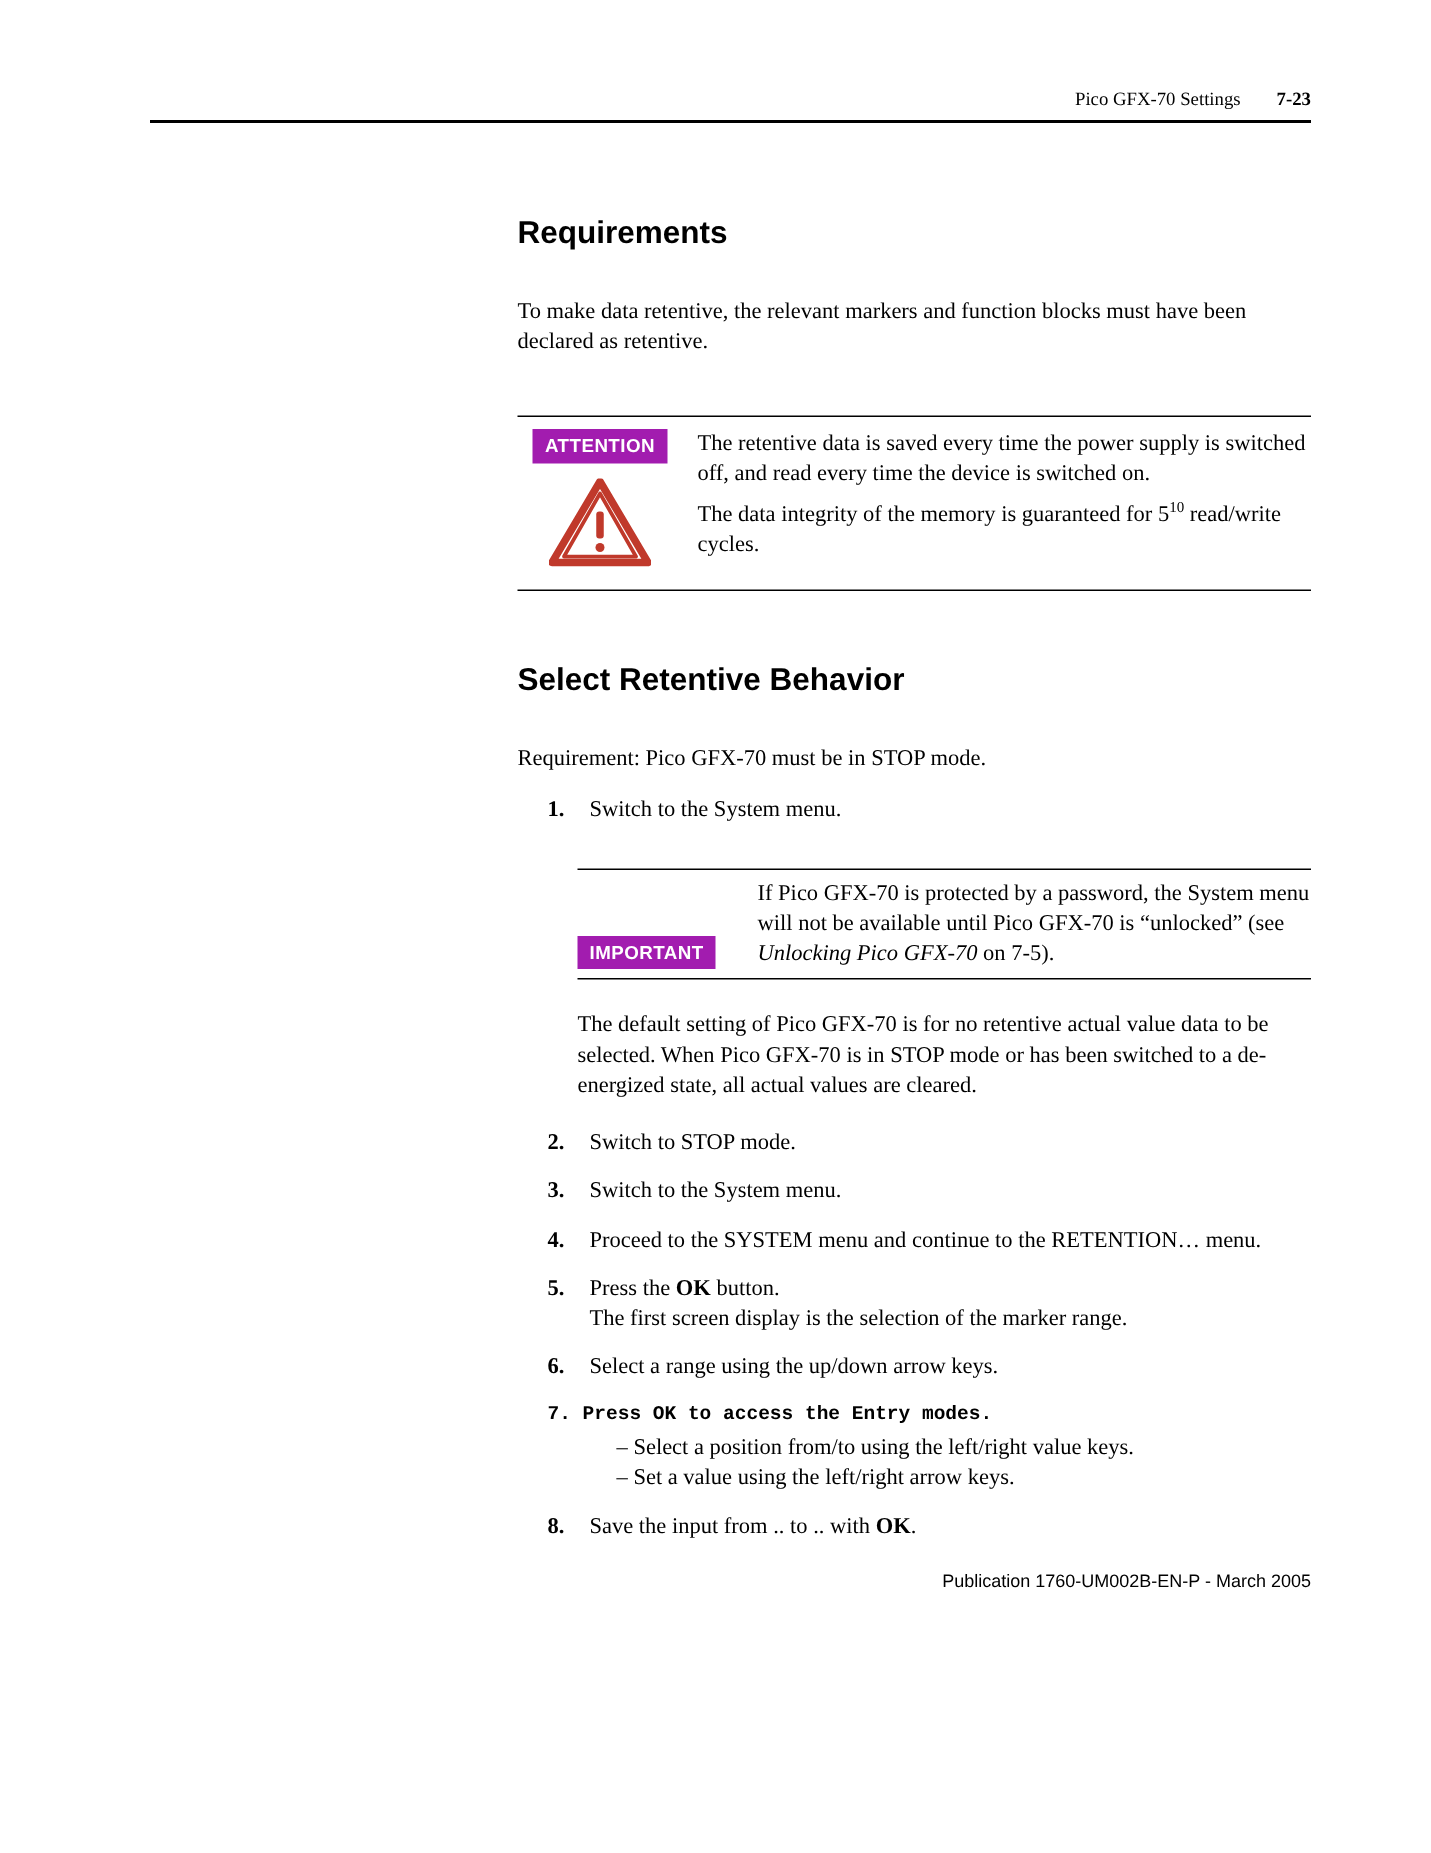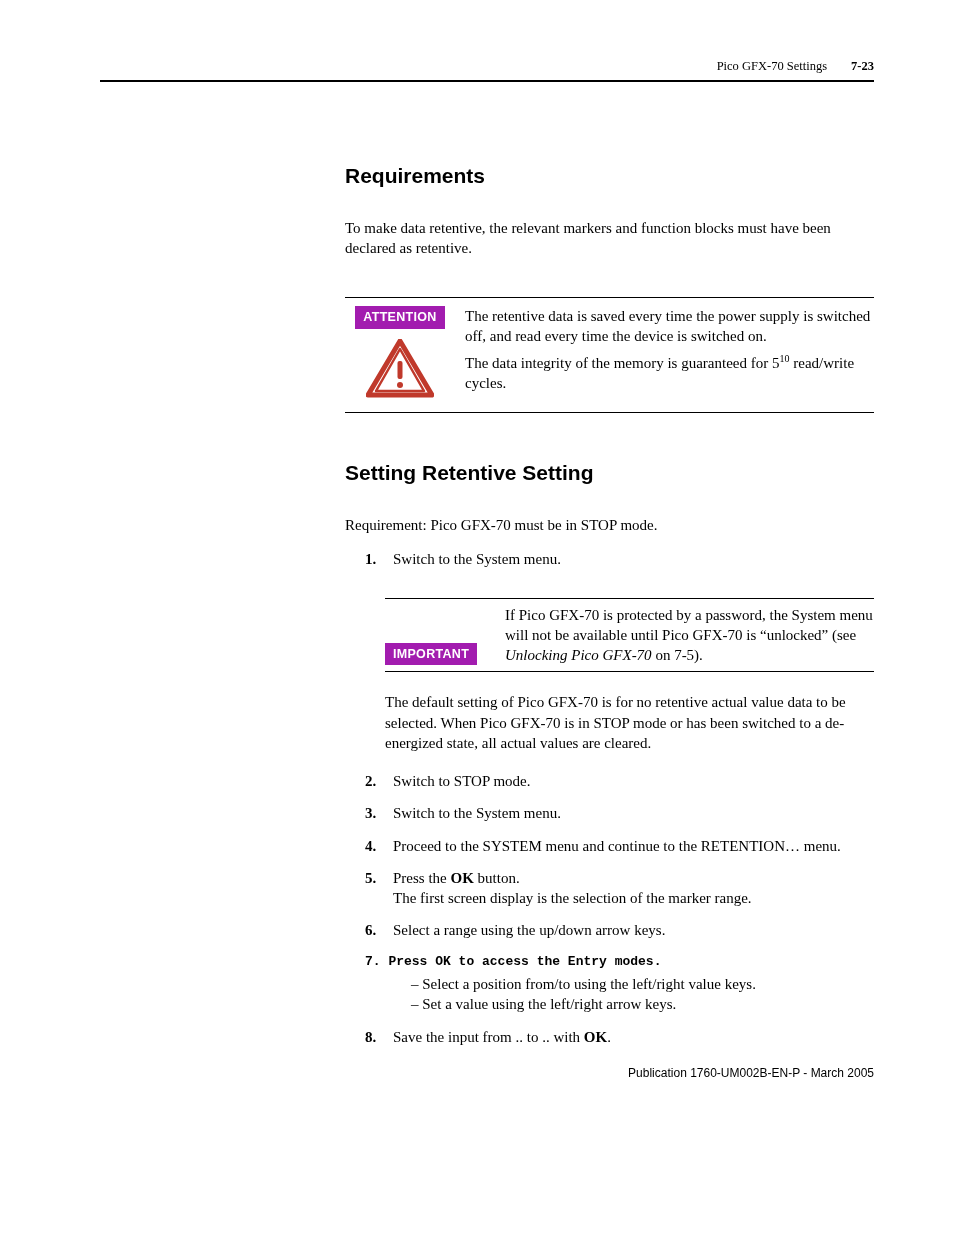--- a/index.html
+++ b/index.html
@@ -18,21 +18,21 @@
   .page {
     padding: 58px 80px 40px 100px;
     position: relative;
   }
   .header-line {
     display: flex;
     justify-content: flex-end;
     font-size: 12.5px;
     padding-bottom: 5px;
     border-bottom: 2px solid #000;
-    margin-bottom: 80px;
+    margin-bottom: 60px;
   }
   .header-line .title { margin-right: 24px; }
   .header-line .pagenum { font-weight: bold; }
   .content-col {
     margin-left: 245px;
   }
   h2 {
     font-family: Arial, Helvetica, sans-serif;
     font-weight: bold;
     font-size: 21px;
@@ -142,21 +142,21 @@
         </svg>
       </div>
       <div class="attention-right">
         <p>The retentive data is saved every time the power supply is switched off, and read every time the device is switched on.</p>
         <p>
           <span>The data integrity of the memory is guaranteed for 5</span><span class="sup">10</span><span> read/write cycles.</span>
         </p>
       </div>
     </div>
 
-    <h2>Setting Retentive Setting</h2>
+    <h2>Select Retentive Behavior</h2>
     <p>Requirement: Pico GFX-70 must be in STOP mode.</p>
 
     <ol class="numbered">
       <li>
         <span class="num">1.</span>
         <span class="body">Switch to the System menu.</span>
       </li>
     </ol>
 
     <div class="important-block">

